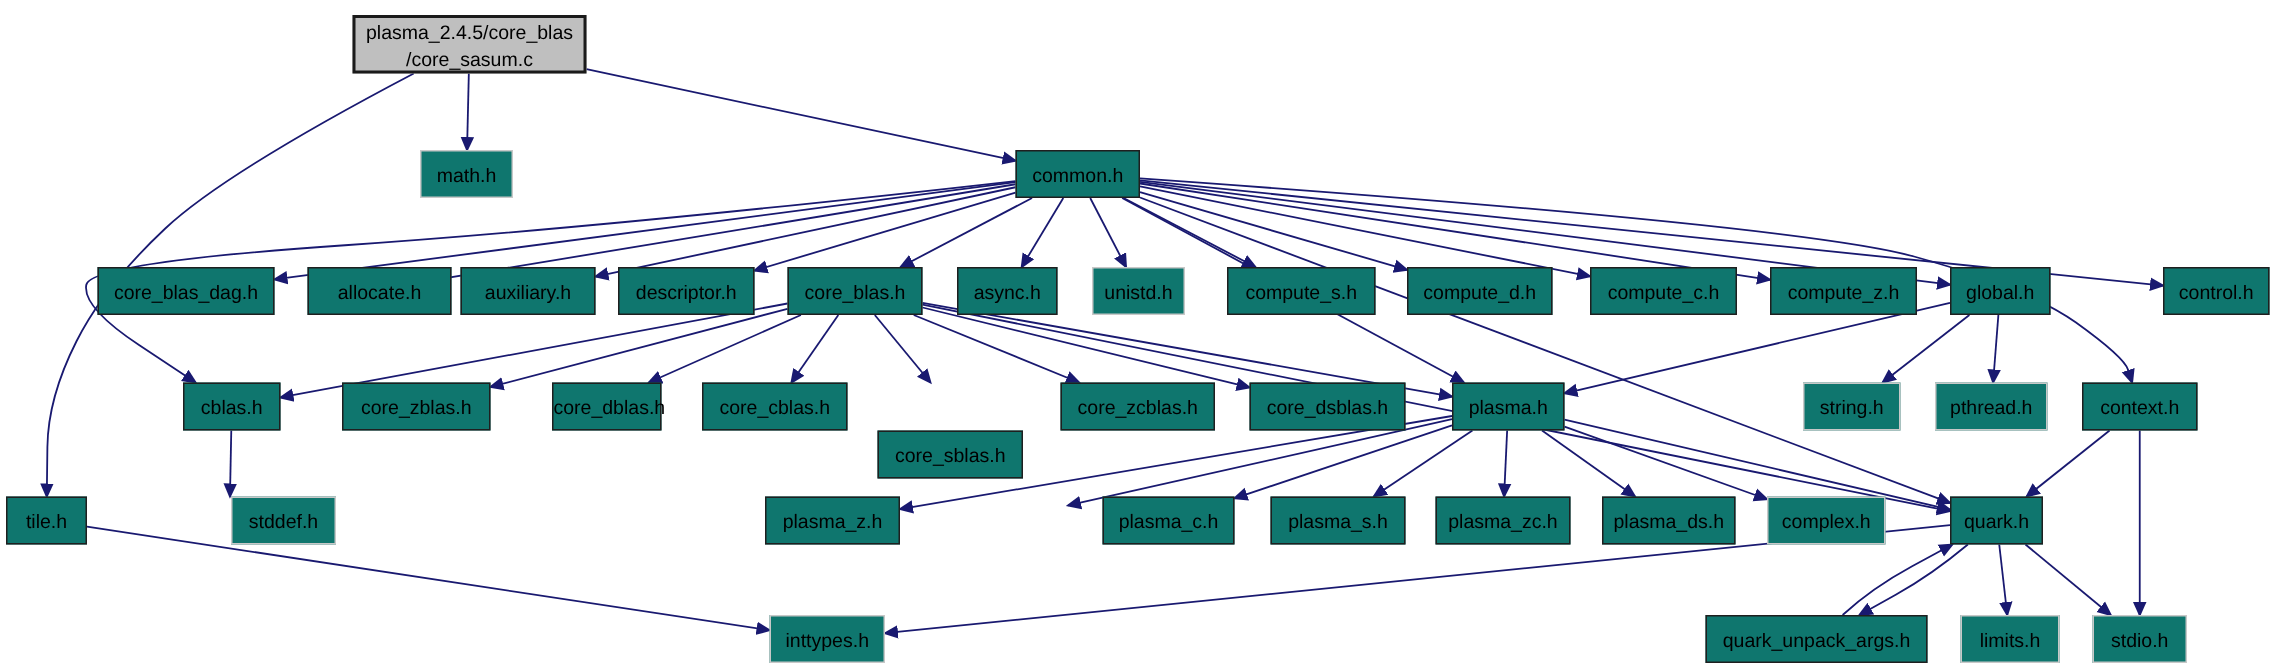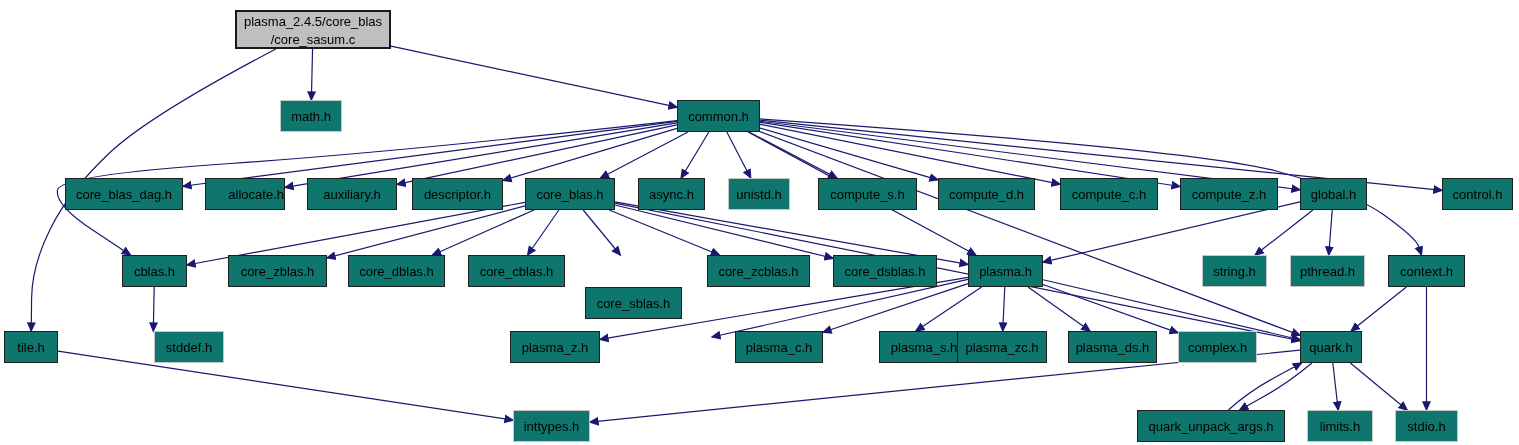--- a/index.html
+++ b/index.html
@@ -93,48 +93,48 @@
         <path d="M1332.8227848101267,363 L1338.1772151898733,410" fill="none" stroke="#191970" stroke-width="1.2" marker-end="url(#arrowhead)"></path>
         <path d="M1350.3417721518988,363 L1407.1582278481012,410" fill="none" stroke="#191970" stroke-width="1.2" marker-end="url(#arrowhead)"></path>
       </g>
   </svg>
 
 <div class="node root" style="left: 235px; top: 10px; width: 156px; height: 39px; line-height: 18px; border-color: rgb(26, 26, 26); background: rgb(191, 191, 191);">plasma_2.4.5/core_blas
 /core_sasum.c</div>
     <div class="node external" style="left: 280px; top: 100px; width: 62px; height: 32px; line-height: 29px; border-color: rgb(200, 200, 200);">math.h</div>
     <div class="node internal" style="left: 677px; top: 100px; width: 83px; height: 32px; line-height: 29px; border-color: rgb(31, 31, 31);">common.h</div>
     <div class="node internal" style="left: 65px; top: 178px; width: 118px; height: 32px; line-height: 29px; border-color: rgb(31, 31, 31);">core_blas_dag.h</div>
-    <div class="node internal" style="left: 205px; top: 178px; width: 80px; height: 32px; line-height: 29px; border-color: rgb(31, 31, 31); text-align: right;">allocate.h</div>
+    <div class="node internal" style="left: 205px; top: 178px; width: 96px; height: 32px; line-height: 29px; border-color: rgb(31, 31, 31);">allocate.h</div>
     <div class="node internal" style="left: 307px; top: 178px; width: 90px; height: 32px; line-height: 29px; border-color: rgb(31, 31, 31);">auxiliary.h</div>
     <div class="node internal" style="left: 412px; top: 178px; width: 91px; height: 32px; line-height: 29px; border-color: rgb(31, 31, 31);">descriptor.h</div>
     <div class="node internal" style="left: 525px; top: 178px; width: 90px; height: 32px; line-height: 29px; border-color: rgb(31, 31, 31);">core_blas.h</div>
     <div class="node internal" style="left: 638px; top: 178px; width: 67px; height: 32px; line-height: 29px; border-color: rgb(31, 31, 31);">async.h</div>
     <div class="node external" style="left: 728px; top: 178px; width: 62px; height: 32px; line-height: 29px; border-color: rgb(200, 200, 200);">unistd.h</div>
     <div class="node internal" style="left: 818px; top: 178px; width: 99px; height: 32px; line-height: 29px; border-color: rgb(31, 31, 31);">compute_s.h</div>
     <div class="node internal" style="left: 938px; top: 178px; width: 97px; height: 32px; line-height: 29px; border-color: rgb(31, 31, 31);">compute_d.h</div>
     <div class="node internal" style="left: 1060px; top: 178px; width: 98px; height: 32px; line-height: 29px; border-color: rgb(31, 31, 31);">compute_c.h</div>
     <div class="node internal" style="left: 1180px; top: 178px; width: 98px; height: 32px; line-height: 29px; border-color: rgb(31, 31, 31);">compute_z.h</div>
     <div class="node internal" style="left: 1300px; top: 178px; width: 67px; height: 32px; line-height: 29px; border-color: rgb(31, 31, 31);">global.h</div>
     <div class="node internal" style="left: 1442px; top: 178px; width: 71px; height: 32px; line-height: 29px; border-color: rgb(31, 31, 31);">control.h</div>
     <div class="node internal" style="left: 122px; top: 255px; width: 65px; height: 32px; line-height: 29px; border-color: rgb(31, 31, 31);">cblas.h</div>
     <div class="node internal" style="left: 228px; top: 255px; width: 99px; height: 32px; line-height: 29px; border-color: rgb(31, 31, 31);">core_zblas.h</div>
-    <div class="node internal" style="left: 348px; top: 255px; width: 97px; height: 32px; line-height: 29px; border-color: rgb(31, 31, 31);">core_dblas.h</div>
+    <div class="node internal" style="left: 368px; top: 255px; width: 73px; height: 32px; line-height: 29px; border-color: rgb(31, 31, 31);">core_dblas.h</div>
     <div class="node internal" style="left: 468px; top: 255px; width: 97px; height: 32px; line-height: 29px; border-color: rgb(31, 31, 31);">core_cblas.h</div>
     <div class="node internal" style="left: 585px; top: 255px; width: 97px; height: 32px; line-height: 29px; border-color: rgb(31, 31, 31); margin-top: 32px;">core_sblas.h</div>
     <div class="node internal" style="left: 707px; top: 255px; width: 103px; height: 32px; line-height: 29px; border-color: rgb(31, 31, 31);">core_zcblas.h</div>
     <div class="node internal" style="left: 833px; top: 255px; width: 104px; height: 32px; line-height: 29px; border-color: rgb(31, 31, 31);">core_dsblas.h</div>
     <div class="node internal" style="left: 968px; top: 255px; width: 75px; height: 32px; line-height: 29px; border-color: rgb(31, 31, 31);">plasma.h</div>
     <div class="node external" style="left: 1202px; top: 255px; width: 65px; height: 32px; line-height: 29px; border-color: rgb(200, 200, 200);">string.h</div>
     <div class="node external" style="left: 1290px; top: 255px; width: 75px; height: 32px; line-height: 29px; border-color: rgb(200, 200, 200);">pthread.h</div>
     <div class="node internal" style="left: 1388px; top: 255px; width: 77px; height: 32px; line-height: 29px; border-color: rgb(31, 31, 31);">context.h</div>
     <div class="node internal" style="left: 4px; top: 331px; width: 54px; height: 32px; line-height: 29px; border-color: rgb(31, 31, 31);">tile.h</div>
     <div class="node external" style="left: 118px; top: 331px; width: 70px; height: 32px; line-height: 29px; border-color: rgb(200, 200, 200); margin-left: 36px;">stddef.h</div>
     <div class="node internal" style="left: 510px; top: 331px; width: 90px; height: 32px; line-height: 29px; border-color: rgb(31, 31, 31);">plasma_z.h</div>
     <div class="node internal" style="left: 735px; top: 331px; width: 88px; height: 32px; line-height: 29px; border-color: rgb(31, 31, 31);">plasma_c.h</div>
-    <div class="node internal" style="left: 847px; top: 331px; width: 90px; height: 32px; line-height: 29px; border-color: rgb(31, 31, 31); margin-left: 32px;">plasma_s.h</div>
+    <div class="node internal" style="left: 847px; top: 331px; width: 90px; height: 32px; line-height: 29px; border-color: rgb(31, 31, 31);">plasma_s.h</div>
     <div class="node internal" style="left: 957px; top: 331px; width: 90px; height: 32px; line-height: 29px; border-color: rgb(31, 31, 31);">plasma_zc.h</div>
     <div class="node internal" style="left: 1068px; top: 331px; width: 89px; height: 32px; line-height: 29px; border-color: rgb(31, 31, 31);">plasma_ds.h</div>
     <div class="node external" style="left: 1178px; top: 331px; width: 79px; height: 32px; line-height: 29px; border-color: rgb(200, 200, 200);">complex.h</div>
     <div class="node internal" style="left: 1300px; top: 331px; width: 62px; height: 32px; line-height: 29px; border-color: rgb(31, 31, 31);">quark.h</div>
     <div class="node external" style="left: 513px; top: 410px; width: 77px; height: 32px; line-height: 29px; border-color: rgb(200, 200, 200);">inttypes.h</div>
     <div class="node internal" style="left: 1137px; top: 410px; width: 148px; height: 32px; line-height: 29px; border-color: rgb(31, 31, 31);">quark_unpack_args.h</div>
     <div class="node external" style="left: 1307px; top: 410px; width: 66px; height: 32px; line-height: 29px; border-color: rgb(200, 200, 200);">limits.h</div>
     <div class="node external" style="left: 1395px; top: 410px; width: 63px; height: 32px; line-height: 29px; border-color: rgb(200, 200, 200);">stdio.h</div>
   </div>
 

